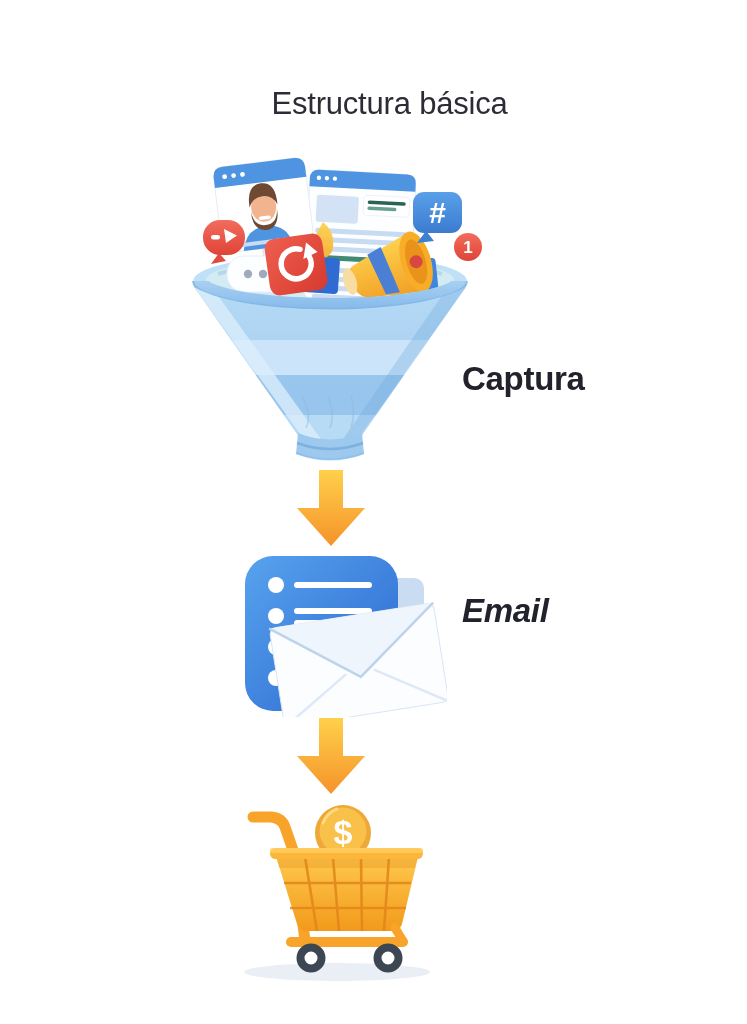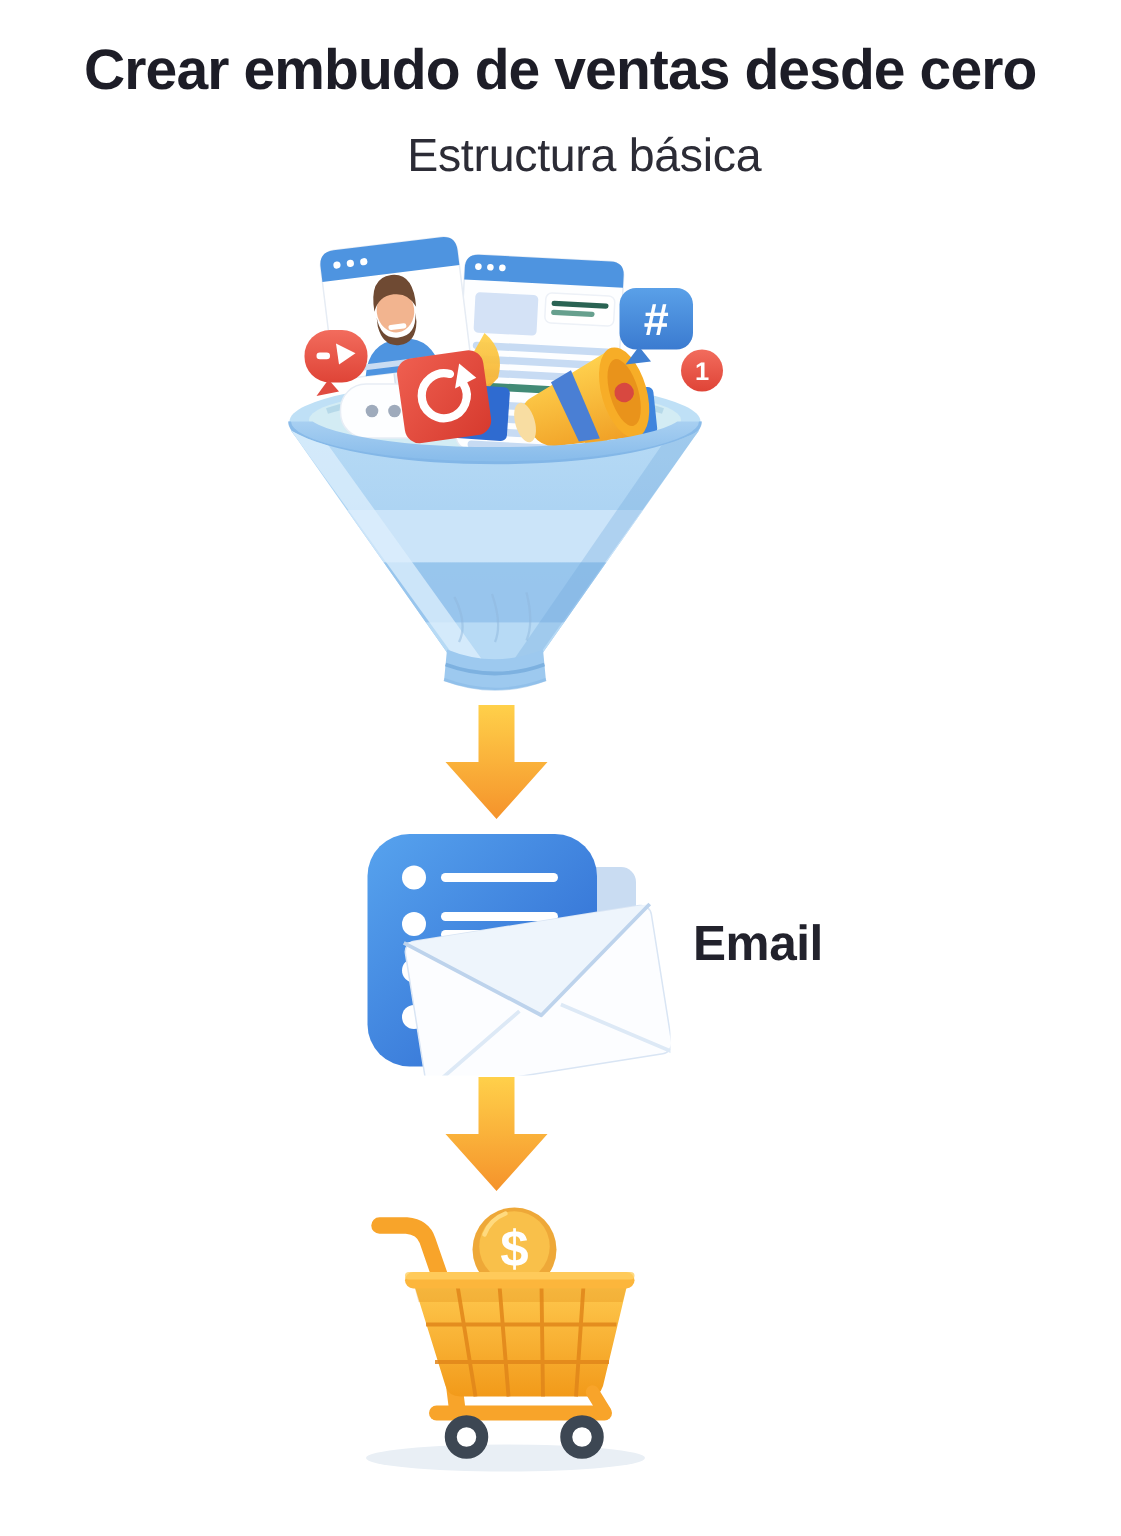--- a/index.html
+++ b/index.html
@@ -20,32 +20,31 @@
     color:#2c2c36;letter-spacing:-0.2px;margin:0;
   }
   .art{position:absolute;}
   .art svg{display:block;width:100%;height:100%;}
   .art text{font-family:"Liberation Sans",sans-serif;font-weight:700;fill:#ffffff;}
   .stage-label{
     position:absolute;left:462px;
     font-size:33px;font-weight:700;color:#22222c;letter-spacing:-0.3px;
   }
   .lbl-captura{top:360px;}
-  .lbl-email{top:610px;}
+  .lbl-email{top:592px;font-style:italic;}
   .lbl-oferta{top:870px;}
   .arrow{position:absolute;left:296px;width:70px;height:76px;}
   .arrow-1{top:470px;}
   .arrow-2{top:718px;}
 </style>
 </head>
 <body>
 
 <div class="canvas">
 
-  <h1 class="page-title">Crear embudo de ventas desde cero</h1>
   <h2 class="page-subtitle">Estructura básica</h2>
 
   <div class="art" style="left:185px;top:150px;width:300px;height:330px;">
     <svg viewBox="0 0 300 330" xmlns="http://www.w3.org/2000/svg">
       <defs>
         <linearGradient id="coneG" x1="0" y1="0" x2="0" y2="1">
           <stop offset="0" stop-color="#b6daf5"></stop>
             <stop offset="1" stop-color="#9cc8ef"></stop>
         </linearGradient>
         <linearGradient id="rimG" x1="0" y1="0" x2="0" y2="1">
@@ -184,20 +183,21 @@
         <path d="M118,248 q9,18 3,30 M143,246 q7,20 2,32 M166,245 q5,20 0,32" fill="none" stroke="#8fb8dd" stroke-width="1.5" opacity="0.5"></path>
       </g>
 
       <g>
         <path d="M113,283 L111,304 Q145,316 179,304 L177,283 Q145,296 113,283 Z" fill="#9dc9ef"></path>
         <path d="M112,293 Q145,305 178,293" fill="none" stroke="#6fa6da" stroke-width="2.5" opacity="0.7"></path>
         <path d="M111,303 Q145,316 179,303" fill="none" stroke="#86b7e6" stroke-width="2" opacity="0.5"></path>
       </g>
     </svg>
   </div>
+  <div class="stage-label lbl-captura">Captura</div>
 
   <div class="arrow arrow-1">
     <svg viewBox="0 0 70 76" xmlns="http://www.w3.org/2000/svg">
       <defs>
         <linearGradient id="arrowG" x1="0" y1="0" x2="0" y2="1">
           <stop offset="0" stop-color="#ffd04a"></stop>
             <stop offset="1" stop-color="#f5932b"></stop>
         </linearGradient>
       </defs>
       <polygon points="23,0 47,0 47,38 69,38 35,76 1,38 23,38" fill="url(#arrowG)"></polygon>

